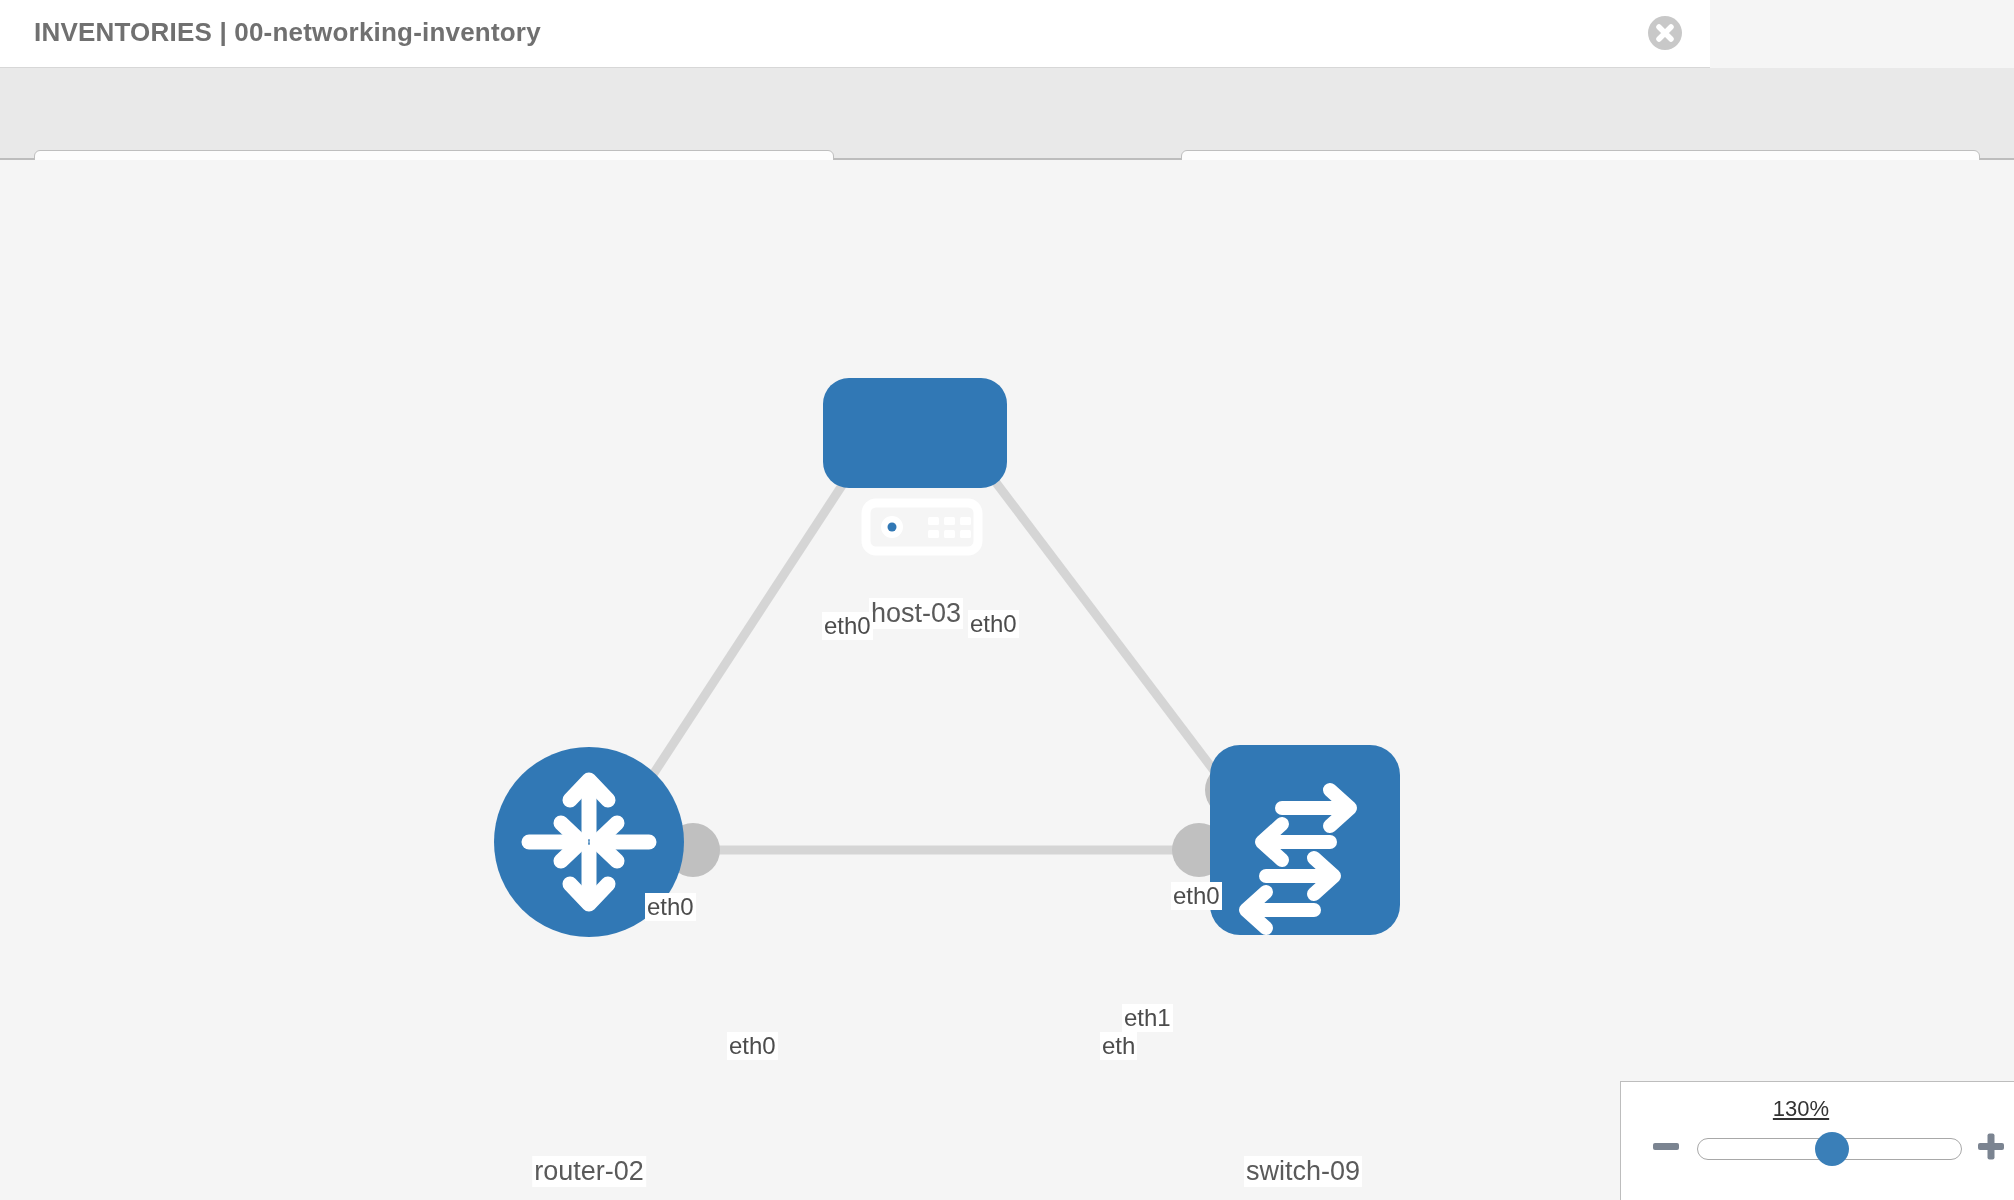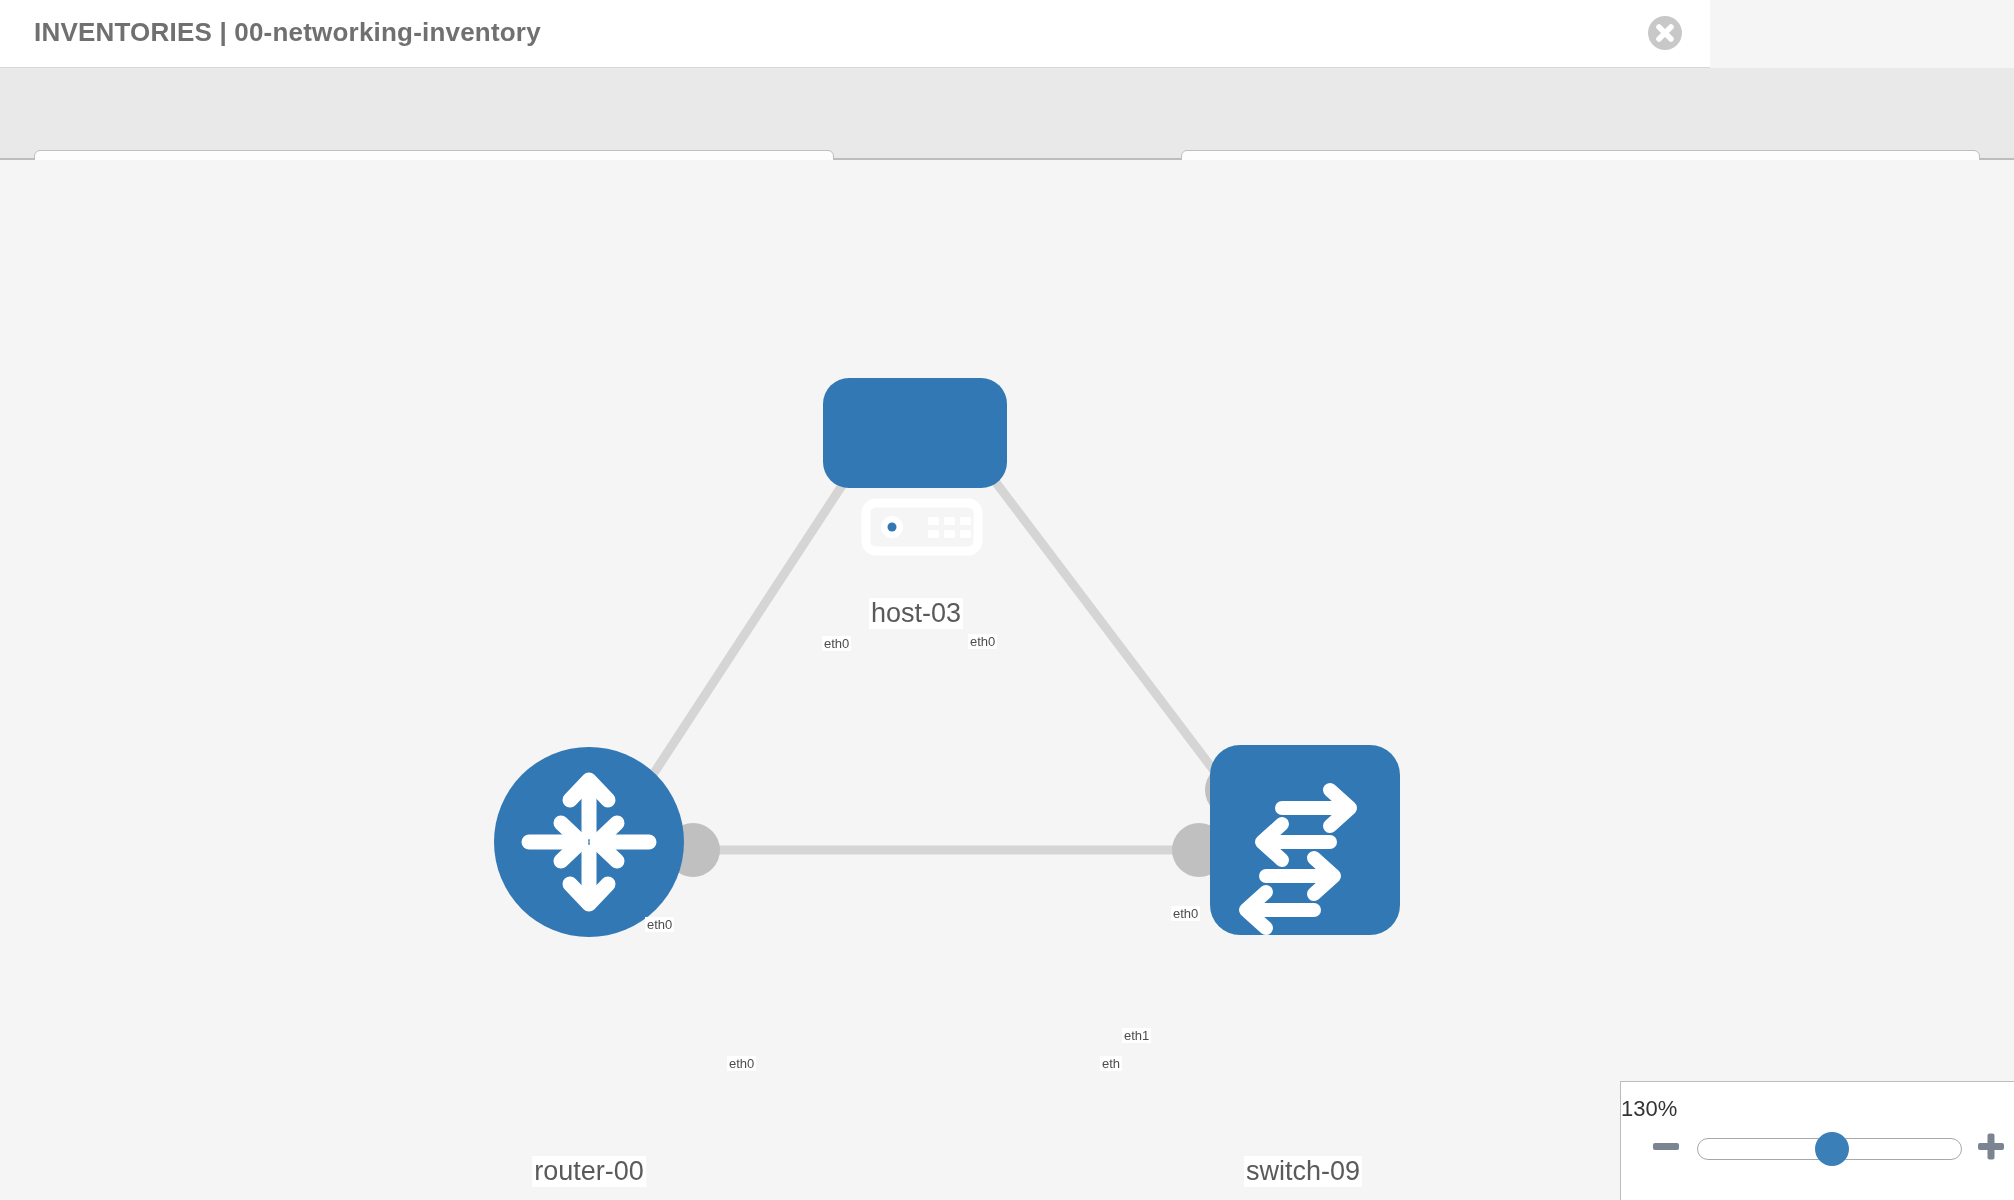--- a/index.html
+++ b/index.html
@@ -72,37 +72,36 @@
   .node-label {
     position: absolute;
     font-size: 27px; color: #5a5a5a;
     background: #ffffff;
     white-space: nowrap;
     padding: 0 2px;
     transform: translateX(-50%);
   }
   .iface-label {
     position: absolute;
-    font-size: 13px; color: #4c4c4c;
+    font-size: 24px; color: #4c4c4c;
     background: #ffffff;
     white-space: nowrap;
     padding: 0 2px;
-    margin-top: 24px;
   }
 
   
   .zoom-panel {
     position: absolute; left: 1620px; top: 1081px;
     width: 400px; height: 121px;
     background: #ffffff;
     border: 1px solid #bdbdbd;
   }
   .zoom-value {
     position: absolute; left: 0; top: 14px; width: 360px;
-    text-align: left; font-size: 22px; color: #333;
+    text-align: center; font-size: 22px; color: #333; text-decoration: underline;
   }
   .zoom-minus, .zoom-plus {
     position: absolute; top: 50px; width: 30px; height: 30px; cursor: pointer;
   }
   .zoom-minus { left: 30px; }
   .zoom-plus  { left: 355px; }
   .zoom-track {
     position: absolute; left: 76px; top: 56px;
     width: 265px; height: 22px;
     border: 1px solid #a8a8a8; border-radius: 11px;
@@ -226,21 +225,21 @@
         <line x1="1266" y1="716" x2="1332" y2="716"></line>
         <polyline points="1314,698 1334,716 1314,734"></polyline>
 
         <line x1="1314" y1="750" x2="1248" y2="750"></line>
         <polyline points="1266,732 1246,750 1266,768"></polyline>
       </g>
     </g>
   </svg>
 
   <div class="node-label" style="left:916px; top:438px;">host-03</div>
-  <div class="node-label" style="left:589px; top:996px;">router-00</div>
+  <div class="node-label" style="left:589px; top:996px;">router-02</div>
   <div class="node-label" style="left:1303px; top:996px;">switch-09</div>
 
   <div class="iface-label" style="left:822px; top:452px;">eth0</div>
   <div class="iface-label" style="left:968px; top:450px;">eth0</div>
   <div class="iface-label" style="left:645px; top:733px;">eth0</div>
   <div class="iface-label" style="left:1171px; top:722px;">eth0</div>
   <div class="iface-label" style="left:727px; top:872px;">eth0</div>
   <div class="iface-label" style="left:1100px; top:872px;">eth</div>
   <div class="iface-label" style="left:1122px; top:844px;">eth1</div>
 </div>

